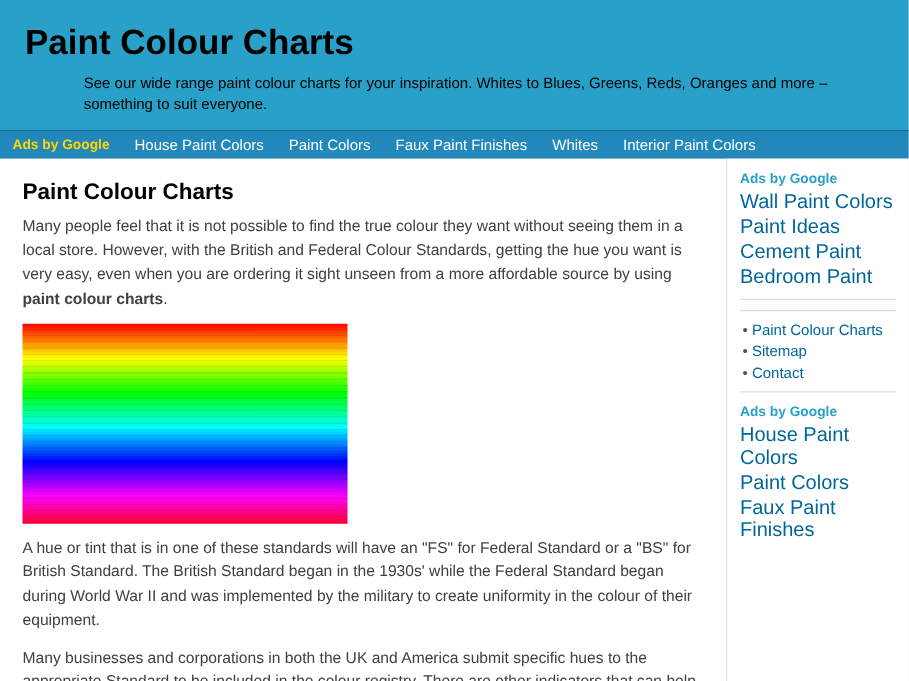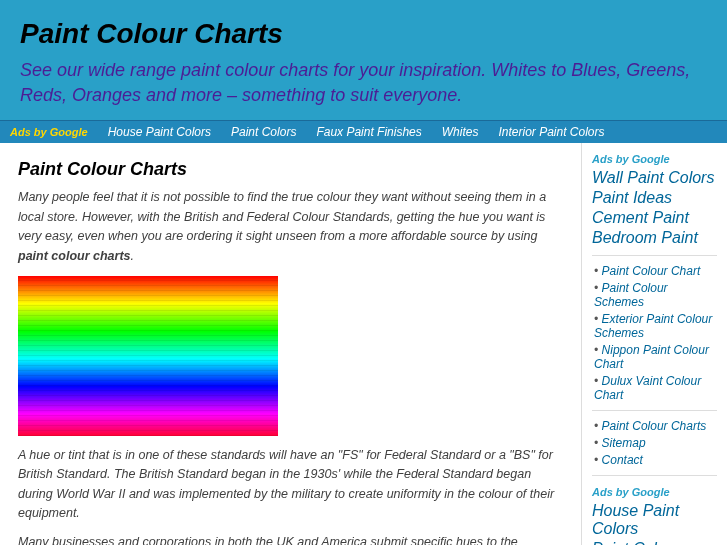--- a/index.html
+++ b/index.html
@@ -1,31 +1,32 @@
 <!DOCTYPE html>
 <html><head>
   <meta charset="utf-8">
   <style>
-    * { margin: 0; padding: 0; box-sizing: border-box; font-style: italic; }
+    * { margin: 0; padding: 0; box-sizing: border-box; }
     body { font-family: Arial, sans-serif; font-size: 13px; background: #ccc; width: 727px; }
 
     #header {
       background: #29a0c8;
       padding: 18px 20px 12px 20px;
     }
     #header h1 {
       font-size: 28px;
       font-weight: bold;
       color: #000;
       margin-bottom: 8px;
     }
     #header p {
-      font-size: 18px;
-      color: #4c1d95;
+      font-size: 12px;
+      color: #000000;
       line-height: 1.4;
+      margin-left: 47px;
     }
 
     #ads-bar {
       background: #2288bb;
       padding: 4px 10px;
       display: flex;
       align-items: center;
       gap: 20px;
       font-size: 12px;
       border-top: 1px solid #1a6a99;
@@ -176,27 +177,20 @@
     <div class="sidebar-section">
       <div class="sidebar-ads-label">Ads by Google</div>
       <a href="#" class="sidebar-ad-link">Wall Paint Colors</a>
       <a href="#" class="sidebar-ad-link">Paint Ideas</a>
       <a href="#" class="sidebar-ad-link">Cement Paint</a>
       <a href="#" class="sidebar-ad-link">Bedroom Paint</a>
     </div>
 
     <hr class="sidebar-divider">
 
-    <div class="sidebar-section">
-      <a href="#" class="sidebar-nav-item">Paint Colour Chart</a>
-      <a href="#" class="sidebar-nav-item">Paint Colour Schemes</a>
-      <a href="#" class="sidebar-nav-item">Exterior Paint Colour Schemes</a>
-      <a href="#" class="sidebar-nav-item">Nippon Paint Colour Chart</a>
-      <a href="#" class="sidebar-nav-item">Dulux Vaint Colour Chart</a>
-    </div>
 
     <hr class="sidebar-divider">
 
     <div class="sidebar-section">
       <a href="#" class="sidebar-nav-item">Paint Colour Charts</a>
       <a href="#" class="sidebar-nav-item">Sitemap</a>
       <a href="#" class="sidebar-nav-item">Contact</a>
     </div>
 
     <hr class="sidebar-divider">

